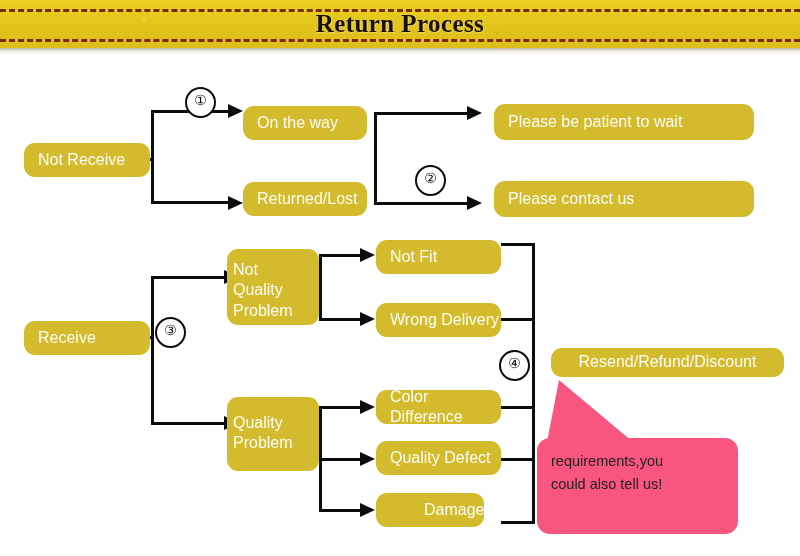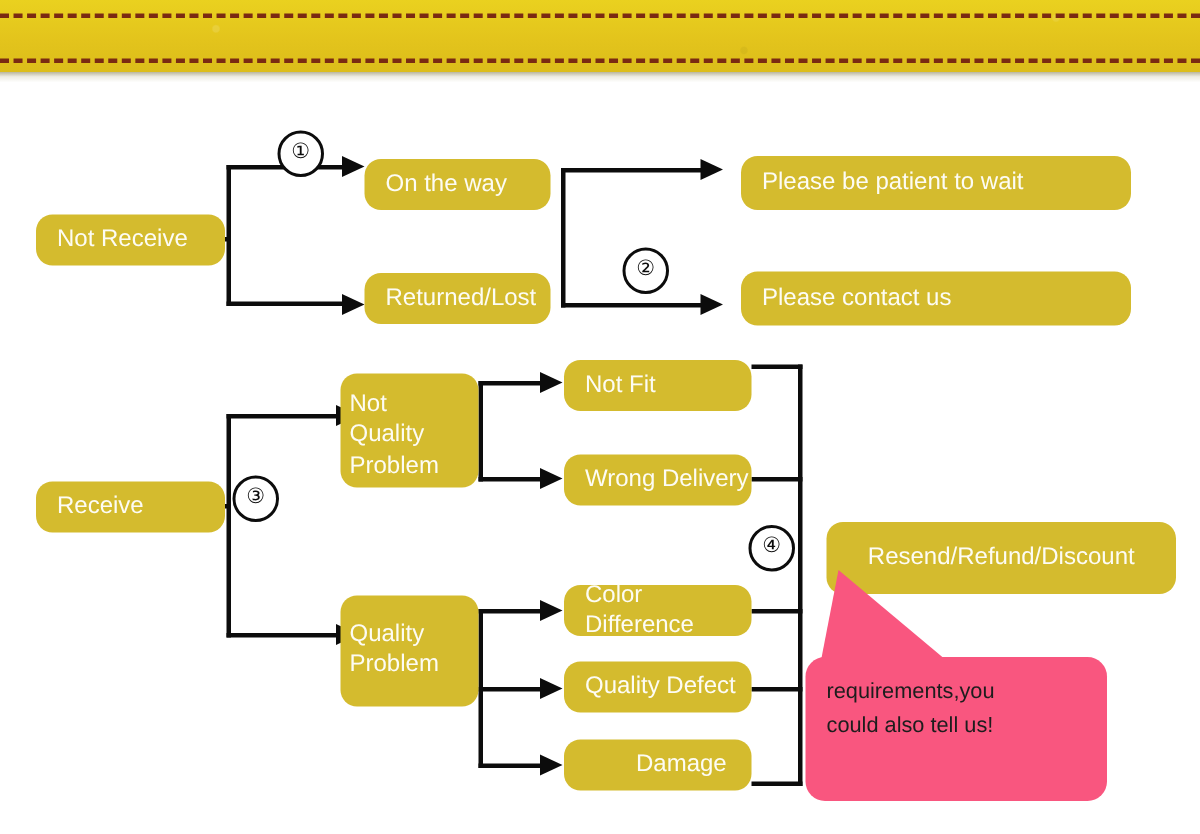--- a/index.html
+++ b/index.html
@@ -150,20 +150,21 @@
 </style>
 </head>
 <body>
 
 <div id="page">
 
   <div class="header-band">
     <div class="stitch top"></div>
     <div class="stitch bot"></div>
   </div>
+  <div class="page-title">Return Process</div>
   <div class="header-shadow"></div>
 
   <div class="node pad-l" style="left:24px; top:143px; width:126px; height:34px;">Not Receive</div>
 
   <div class="ln h" style="left:150px; top:158px; width:4px;"></div>
   <div class="ln v" style="left:151px; top:110px; height:94px;"></div>
   <div class="ln h" style="left:151px; top:110px; width:80px;"></div>
   <div class="ln h" style="left:151px; top:201px; width:80px;"></div>
   <div class="arrow" style="left:228px; top:104px;"></div>
   <div class="arrow" style="left:228px; top:196px;"></div>
@@ -218,32 +219,32 @@
   <div class="ln v" style="left:319px; top:406px; height:106px;"></div>
   <div class="ln h" style="left:319px; top:406px; width:44px;"></div>
   <div class="ln h" style="left:319px; top:458px; width:44px;"></div>
   <div class="ln h" style="left:319px; top:509px; width:44px;"></div>
   <div class="arrow" style="left:360px; top:400px;"></div>
   <div class="arrow" style="left:360px; top:452px;"></div>
   <div class="arrow" style="left:360px; top:503px;"></div>
 
   <div class="node pad-l" style="left:376px; top:390px; width:125px; height:34px;">Color Difference</div>
   <div class="node pad-l" style="left:376px; top:441px; width:125px; height:34px;">Quality Defect</div>
-  <div class="node pad-l" style="left:376px; top:493px; width:125px; height:34px;padding-left:48px;">Damage</div>
+  <div class="node pad-l" style="left:376px; top:493px; width:108px; height:34px;padding-left:48px;">Damage</div>
 
   <div class="ln h" style="left:501px; top:243px; width:34px;"></div>
   <div class="ln h" style="left:501px; top:318px; width:34px;"></div>
   <div class="ln h" style="left:501px; top:406px; width:34px;"></div>
   <div class="ln h" style="left:501px; top:458px; width:34px;"></div>
   <div class="ln h" style="left:501px; top:521px; width:34px;"></div>
   <div class="ln v" style="left:532px; top:243px; height:281px;"></div>
 
   <div class="badge" style="left:499px; top:350px;">④</div>
 
-  <div class="node center" style="left:551px; top:348px; width:233px; height:48px;">Resend/Refund/Discount</div>
+  <div class="node center" style="left:551px; top:348px; width:233px; height:29px;">Resend/Refund/Discount</div>
 
   <div class="callout-tail"></div>
   <div class="callout">
     <span>requirements,you</span>
     <span>could also tell us!</span>
   </div>
 
 </div>
 
 </body></html>

